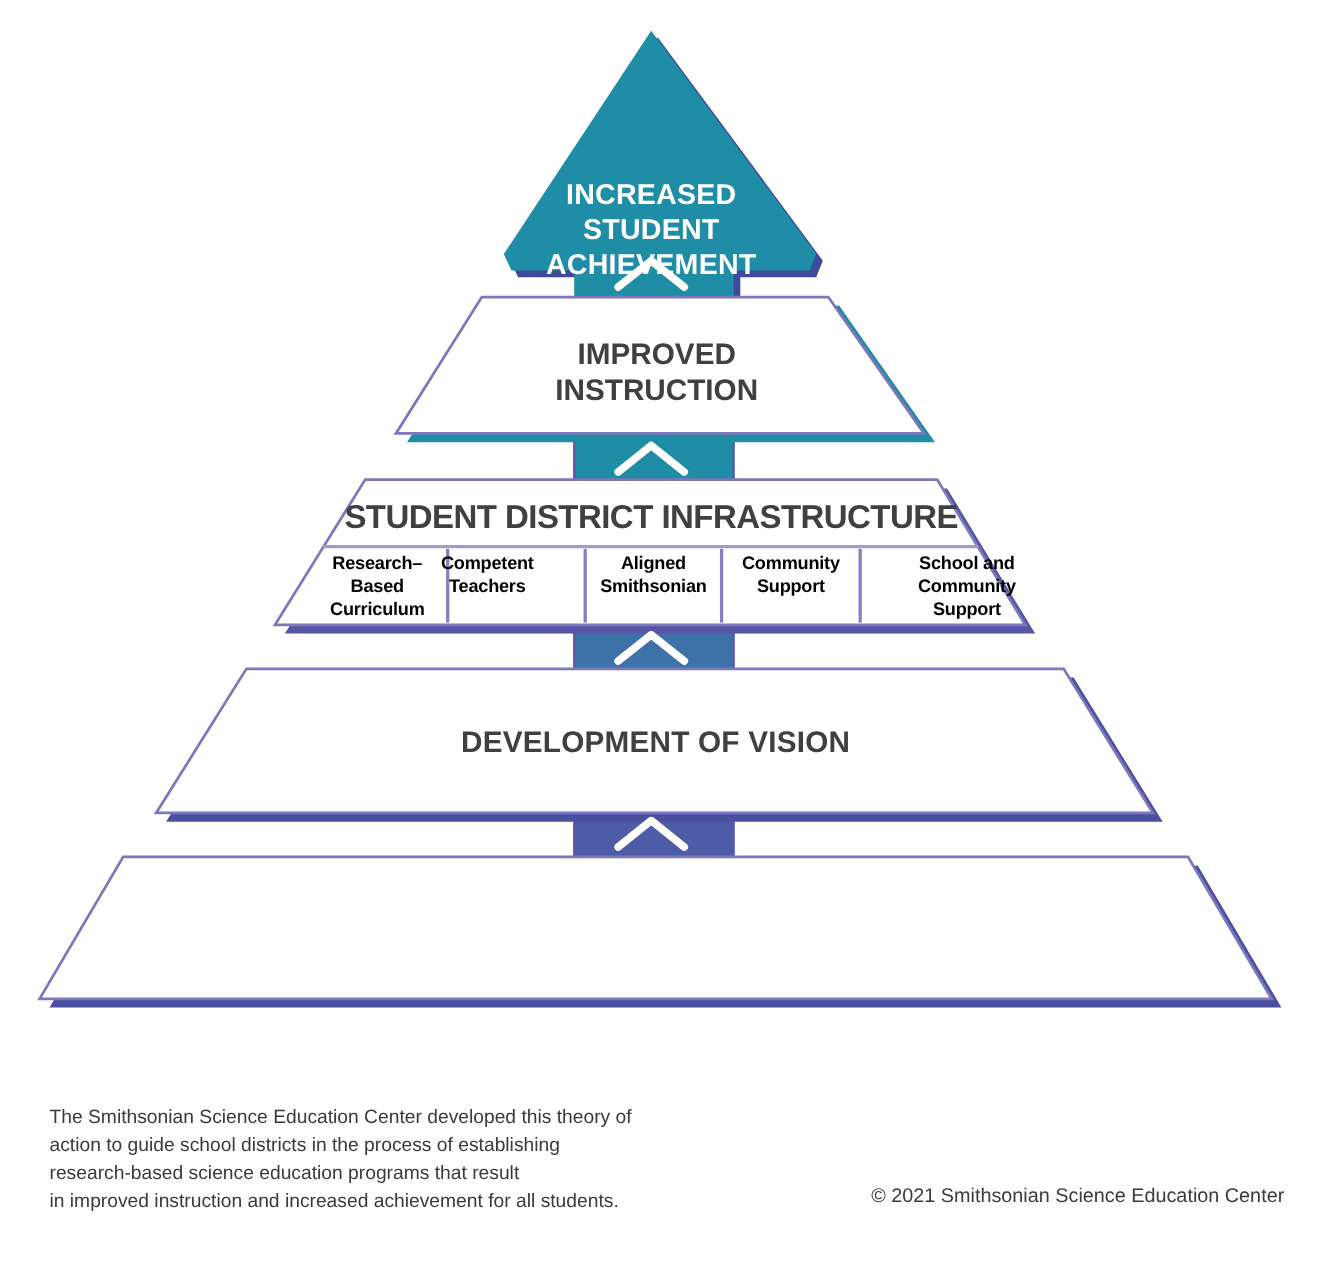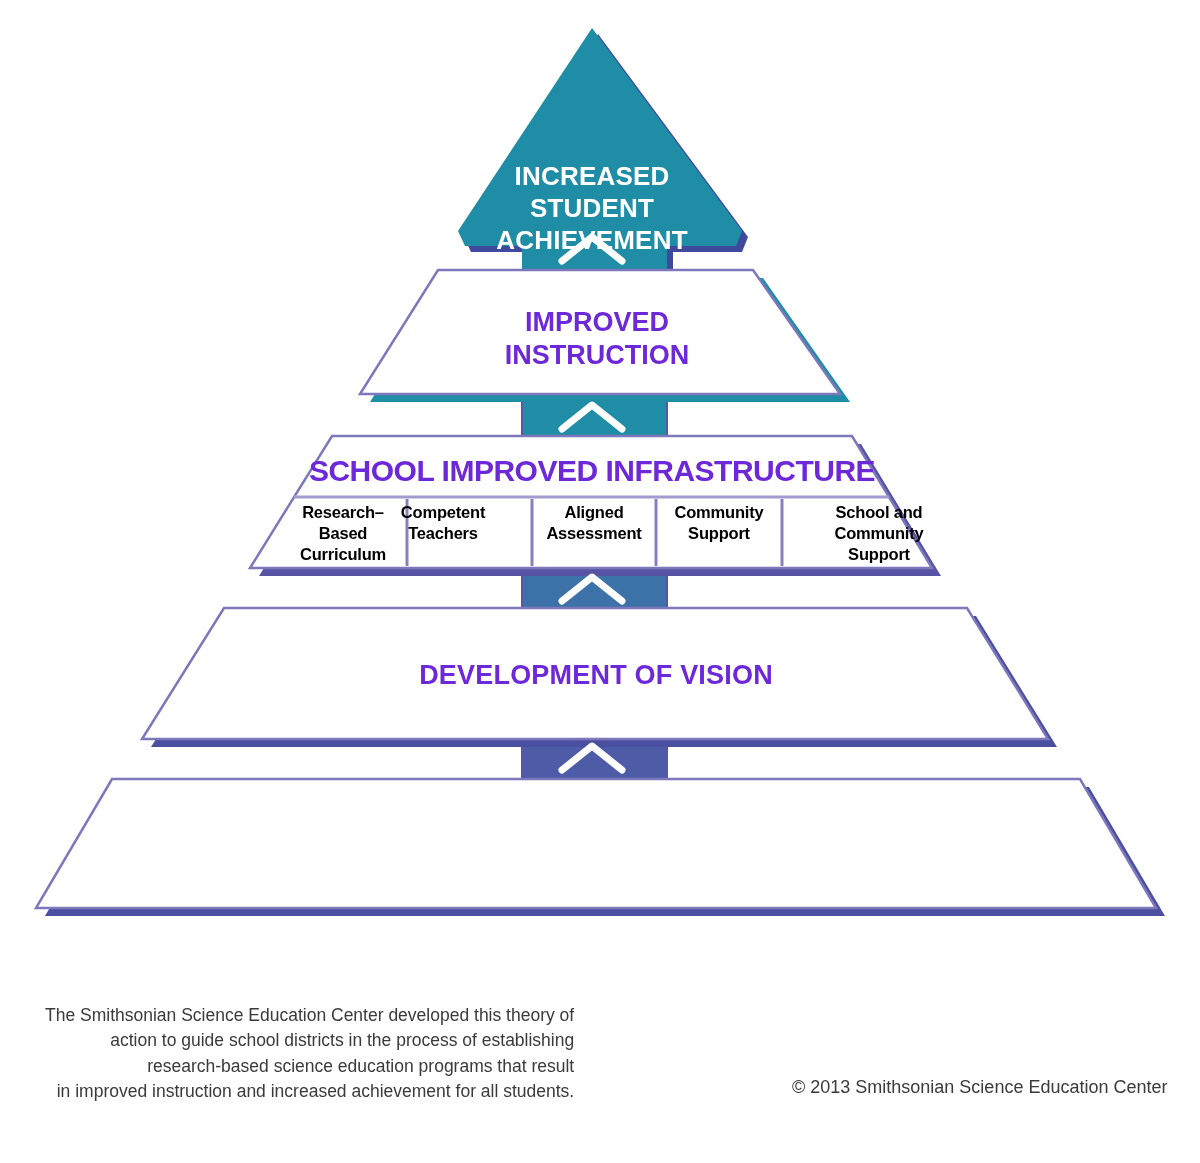--- a/index.html
+++ b/index.html
@@ -10,21 +10,21 @@
     background: #ffffff;
     font-family: "Liberation Sans", "DejaVu Sans", sans-serif;
     overflow: hidden;
   }
   .stage svg { position: absolute; left: 0; top: 0; }
   .lbl {
     position: absolute;
     transform: translateX(-50%);
     text-align: center;
     white-space: pre-line;
-    color: #6d28d9;
+    color: #404040;
     font-weight: bold;
   }
   .lbl-achievement {
     left: 592px; top: 132px;
     font-size: 26px; line-height: 32px;
     color: #ffffff; letter-spacing: 0.2px; margin-top: 28px;
   }
   .lbl-instruction {
     left: 597px; top: 306px;
     font-size: 27px; line-height: 33px; letter-spacing: 0px;
@@ -46,21 +46,21 @@
   .lbl-knowledge {
     left: 600px; top: 831px;
     font-size: 27px; letter-spacing: 0.2px; white-space: nowrap;
   }
   .caption {
     position: absolute;
     left: 45px; top: 1003px;
     font-size: 17.5px; line-height: 25.3px;
     color: #3a3a3a;
     white-space: pre-line;
-    text-align: right;
+    text-align: left;
   }
   .copyright {
     position: absolute;
     left: 792px; top: 1077px;
     font-size: 18px;
     color: #3a3a3a;
     white-space: nowrap;
   }
   .trap { stroke: #7d78bb; stroke-width: 2.5; fill: #ffffff; }
   .divider-h { stroke: #a29bd0; stroke-width: 3; }
@@ -104,37 +104,37 @@
     <polygon class="trap" points="112,779 1080,779 1156,908 36,908"></polygon>
   </svg>
 
   <div class="lbl lbl-achievement">INCREASED
 STUDENT
 ACHIEVEMENT</div>
 
   <div class="lbl lbl-instruction">IMPROVED
 INSTRUCTION</div>
 
-  <div class="lbl lbl-infra-title">SCHOOL IMPROVED INFRASTRUCTURE</div>
+  <div class="lbl lbl-infra-title">STUDENT DISTRICT INFRASTRUCTURE</div>
 
   <div class="lbl lbl-infra-item" style="left:343px">Research–
 Based
 Curriculum</div>
   <div class="lbl lbl-infra-item" style="left:443px">Competent
 Teachers</div>
   <div class="lbl lbl-infra-item" style="left:594px">Aligned
-Assessment</div>
+Smithsonian</div>
   <div class="lbl lbl-infra-item" style="left:719px">Community
 Support</div>
   <div class="lbl lbl-infra-item" style="left:879px">School and
 Community
 Support</div>
 
   <div class="lbl lbl-vision">DEVELOPMENT OF VISION</div>
 
 
   <div class="caption">The Smithsonian Science Education Center developed this theory of
 action to guide school districts in the process of establishing
 research-based science education programs that result
 in improved instruction and increased achievement for all students.</div>
 
-  <div class="copyright">© 2013 Smithsonian Science Education Center</div>
+  <div class="copyright">© 2021 Smithsonian Science Education Center</div>
 </div>
 
 </body></html>

